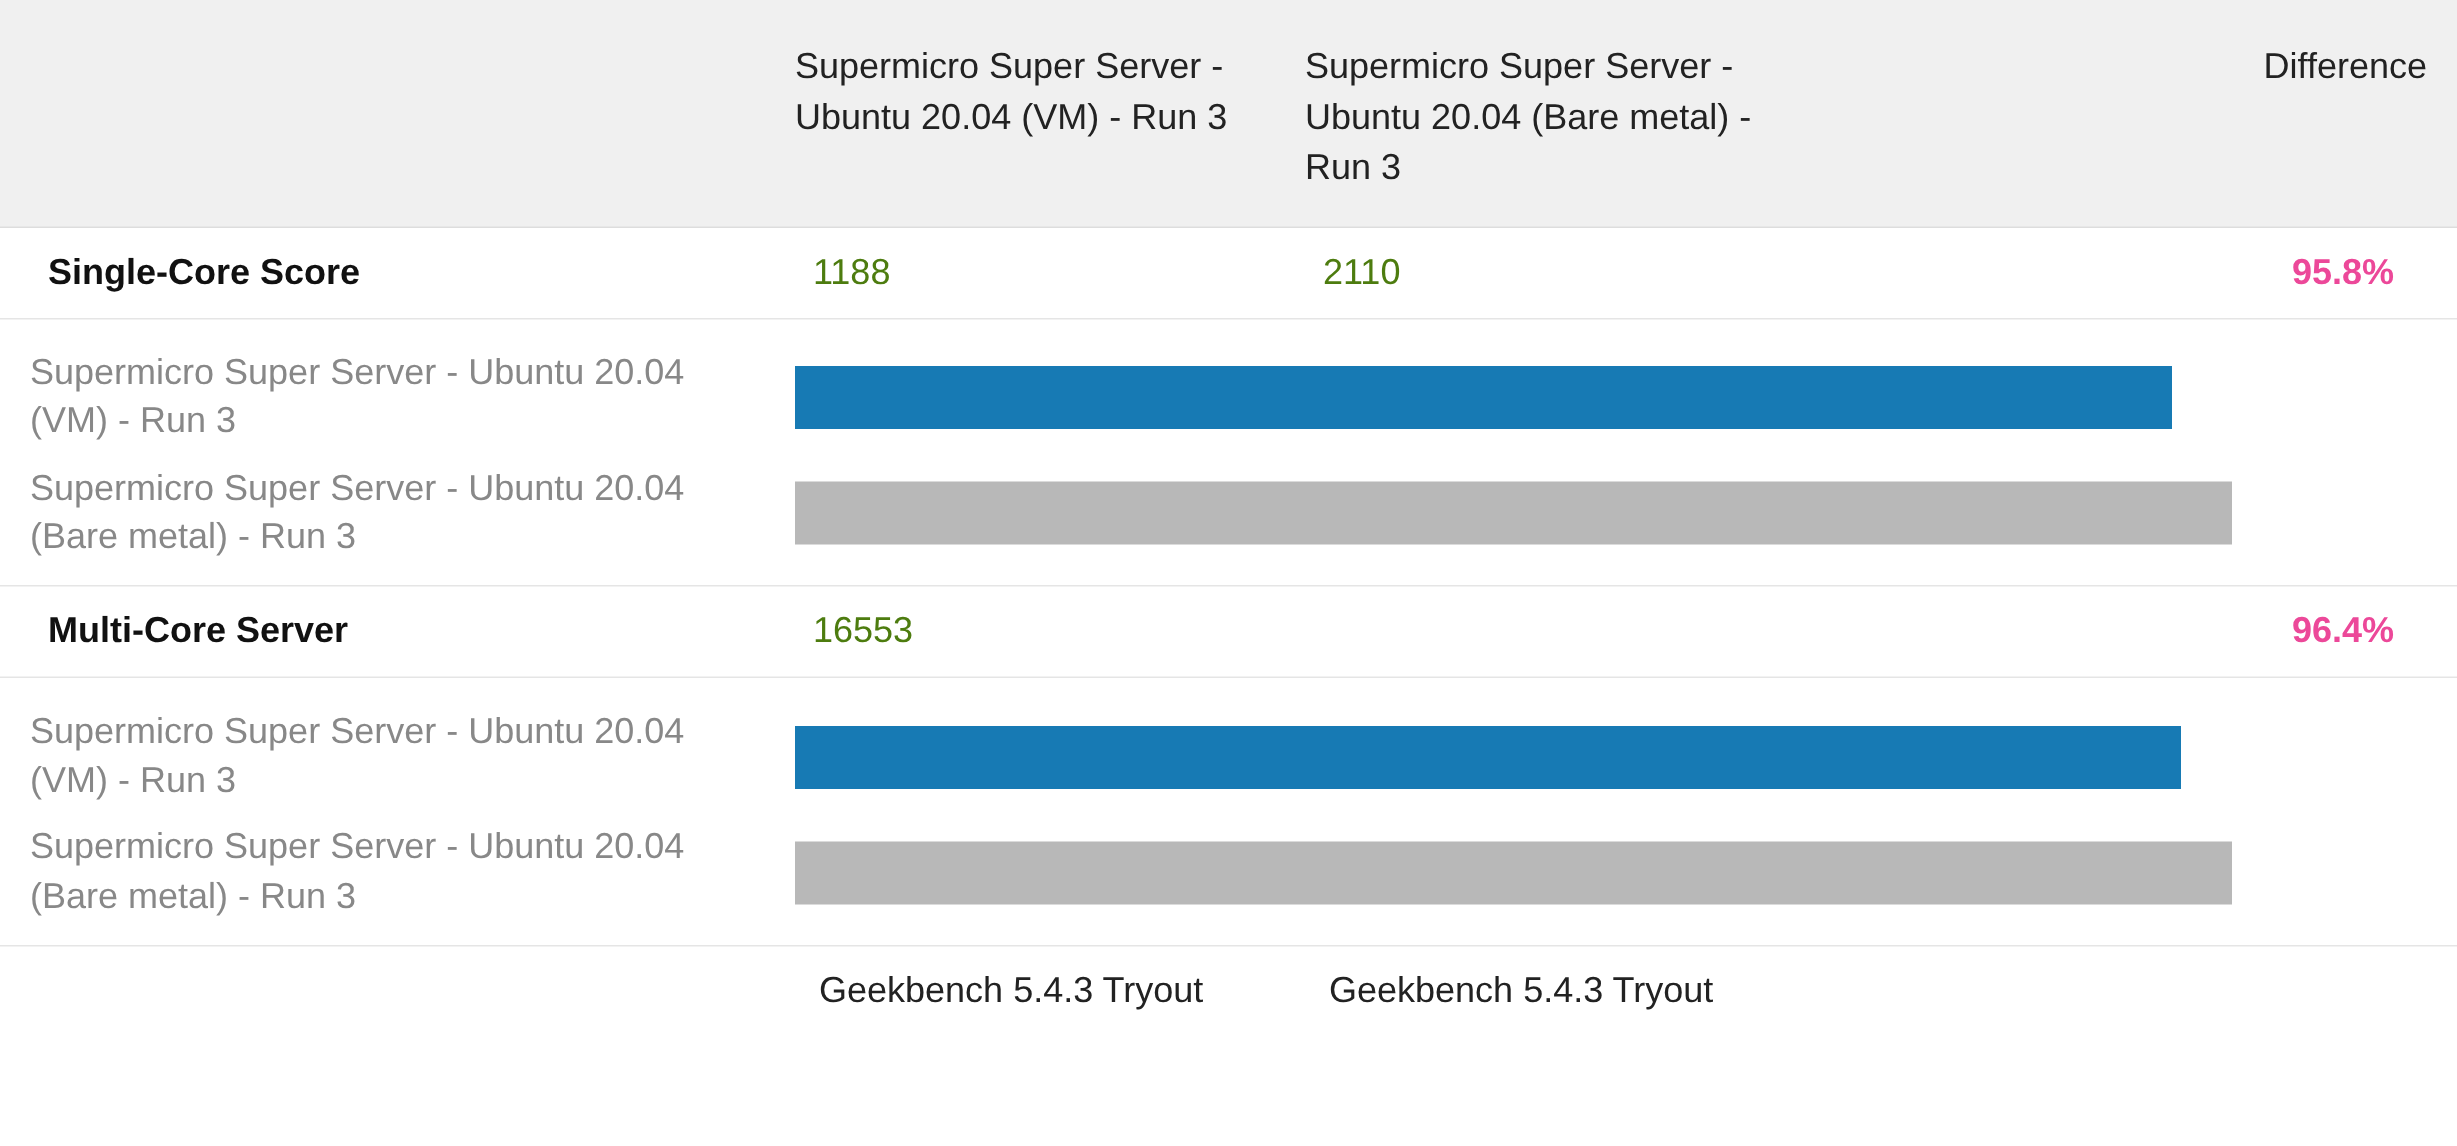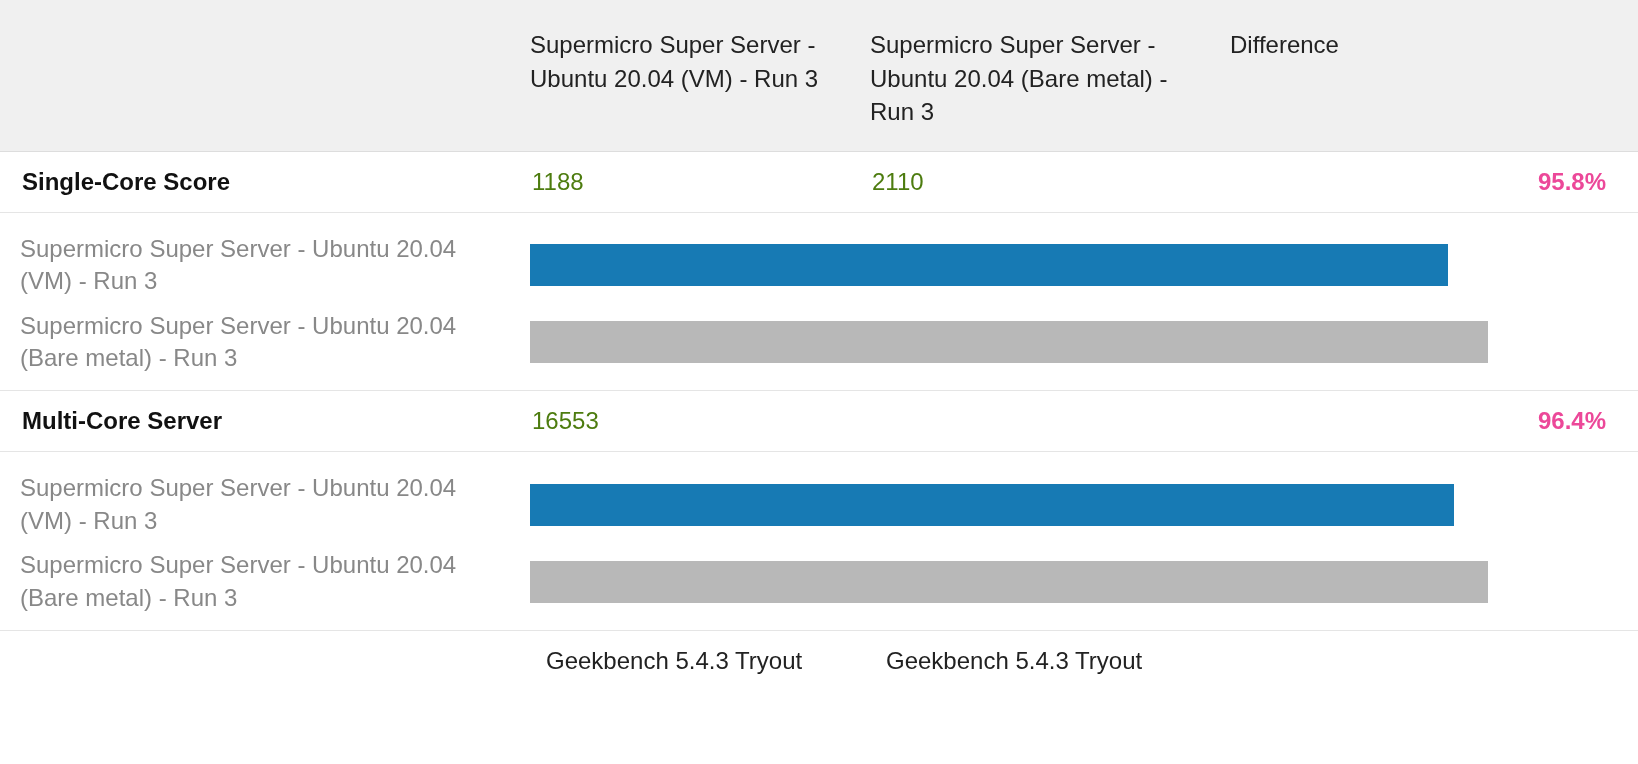--- a/index.html
+++ b/index.html
@@ -12,32 +12,32 @@
   .table { width: 100%; }
   .header-row {
     display: flex;
     background: #f0f0f0;
     padding: 28px 0 22px 0;
     border-bottom: 1px solid #ddd;
   }
   .col-label { width: 530px; padding-left: 20px; }
   .col-a { width: 340px; text-align: left; padding-right: 20px; }
   .col-b { width: 360px; text-align: left; padding-right: 20px; }
-  .col-diff { flex: 1; text-align: left; padding-right: 20px; }
+  .col-diff { flex: 1; text-align: right; padding-right: 20px; }
   .header-row .col-a,
   .header-row .col-b,
   .header-row .col-diff {
     font-size: 24px;
     color: #222;
     line-height: 1.4;
   }
   .score-row {
     display: flex;
     align-items: center;
-    padding: 16px 2px;
+    padding: 16px 12px;
     border-bottom: 1px solid #e5e5e5;
   }
   .score-row .col-label {
     font-weight: 700;
     font-size: 24px;
     color: #111;
   }
   .score-row .col-a,
   .score-row .col-b {
     font-size: 24px;

